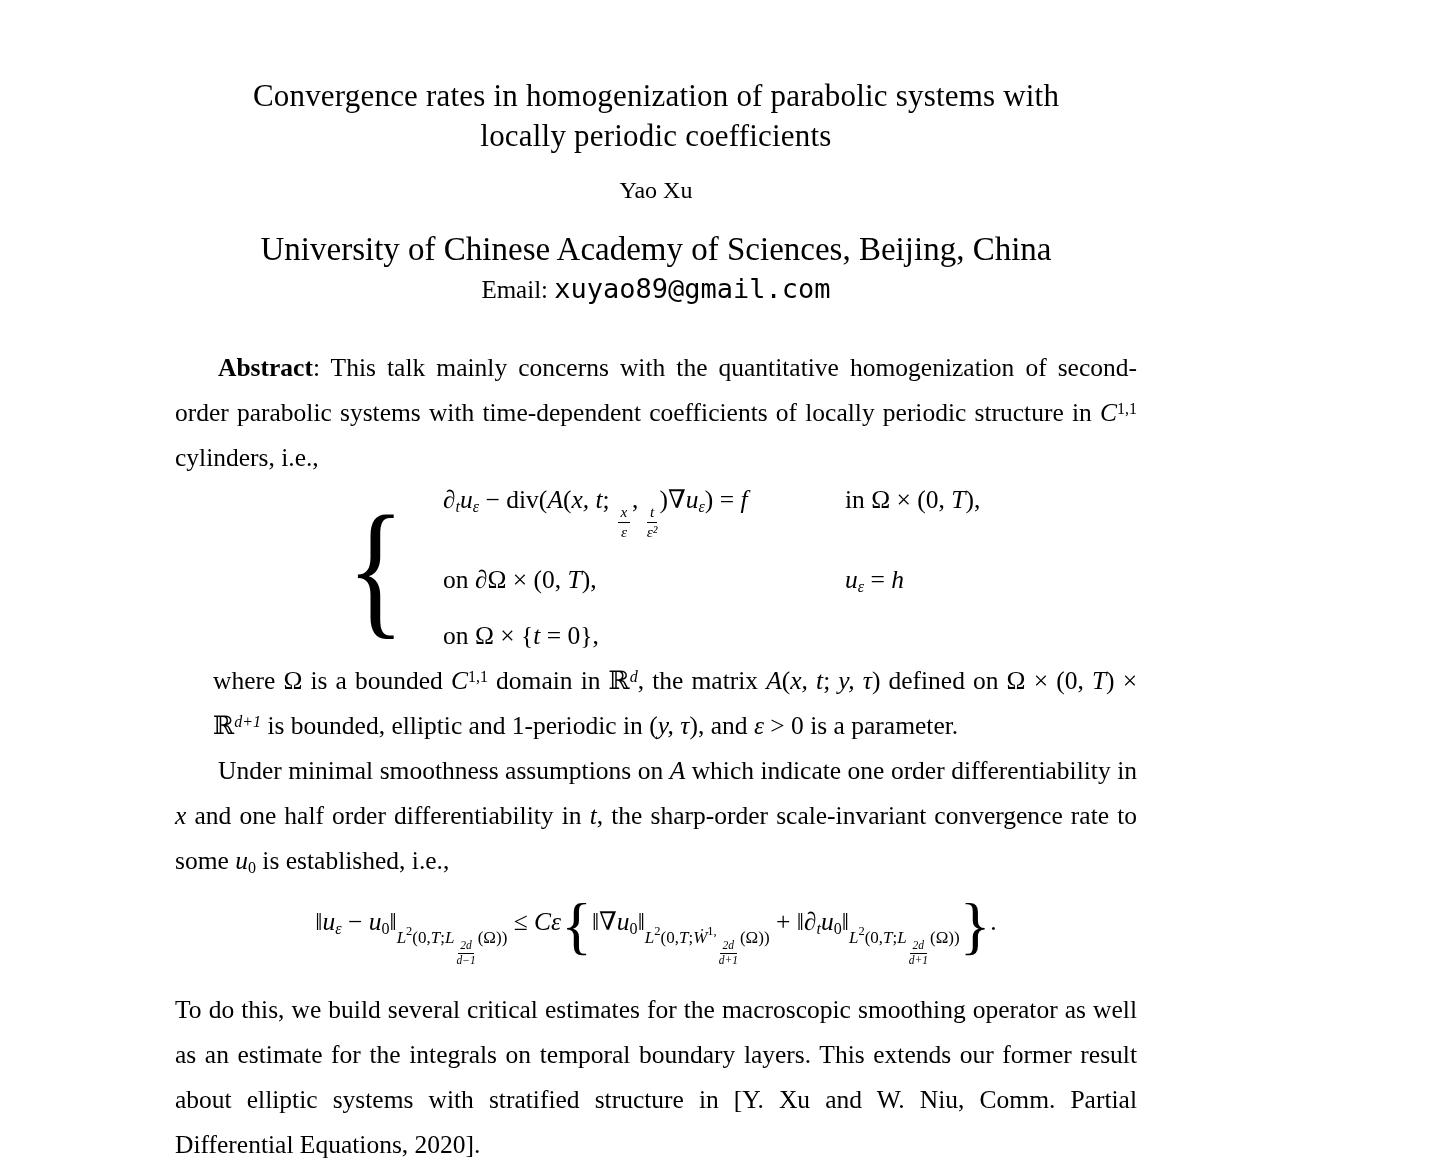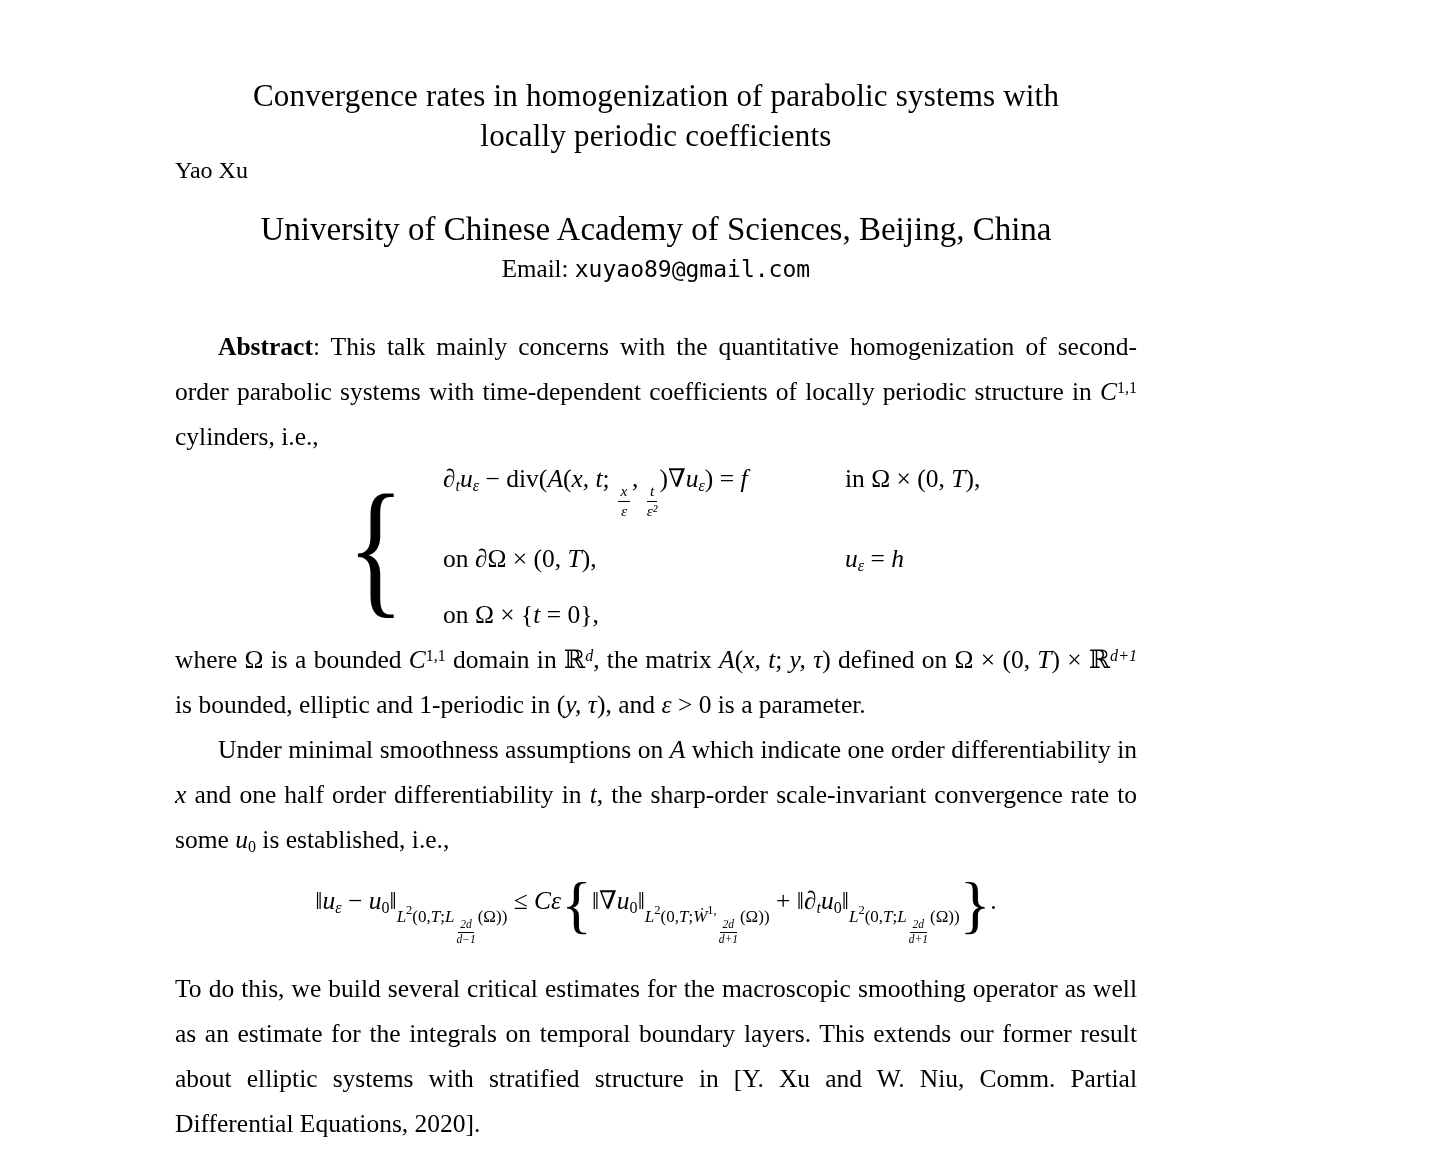--- a/index.html
+++ b/index.html
@@ -1,29 +1,29 @@
 <!DOCTYPE html>
 <html><head>
 <meta charset="utf-8">
 <style>
   html,body{margin:0;padding:0;background:#ffffff;}
   .page{position:relative;width:1240px;height:1172px;background:#ffffff;color:#000000;
         font-family:"Liberation Serif","DejaVu Serif",serif;overflow:hidden;}
   .doc{position:absolute;left:175px;top:76px;width:962px;}
 
   .title{margin:0;font-weight:400;font-size:31px;line-height:40px;text-align:center;letter-spacing:0.2px;}
-  .author{margin-top:0;text-align:left;font-size:24px;line-height:28px;}
+  .author{margin-top:20px;text-align:center;font-size:24px;line-height:28px;}
   .affil{margin-top:30px;text-align:center;font-size:33px;line-height:30px;}
   .email{margin-top:10px;text-align:center;font-size:25px;line-height:30px;}
-  .email .mono{font-family:"DejaVu Sans Mono","Liberation Mono",monospace;font-size:23px;}
+  .email .mono{font-family:"DejaVu Sans Mono","Liberation Mono",monospace;font-size:27px;}
 
   .para{margin:0;font-size:25.5px;line-height:45px;text-align:justify;}
   .para.indent{text-indent:43px;}
   .mt-abs{margin-top:40px;}
-  .mt-where{margin-top:10px;}
+  .mt-where{margin-top:10px;margin-left:38px;}
   .mt-close{margin-top:8px;}
 
   
   .system{margin-top:8px;margin-left:172px;display:flex;align-items:center;height:160px;}
   .sysbrace{font-size:150px;line-height:160px;display:inline-block;transform:scaleX(0.8);
             transform-origin:left center;font-weight:400;}
   .sysrows{display:grid;grid-template-columns:402px auto;row-gap:22px;margin-left:24px;
            font-size:25.5px;align-content:center;}
   .eq-lhs,.eq-rhs{line-height:34px;white-space:nowrap;}
 

